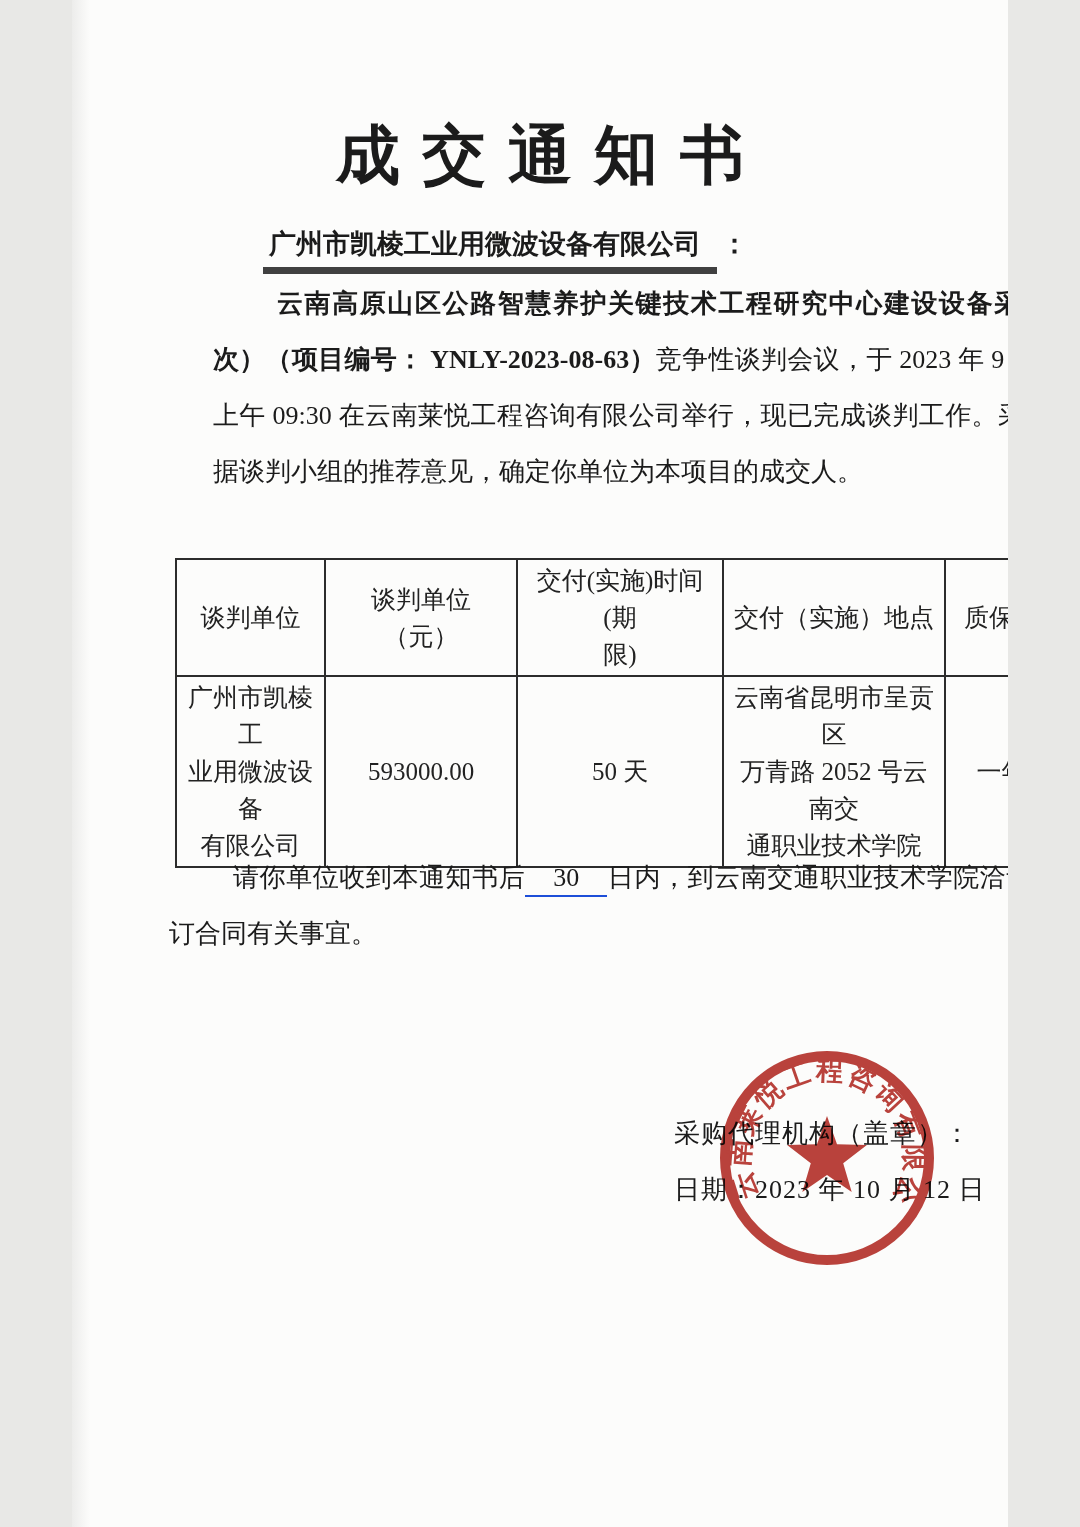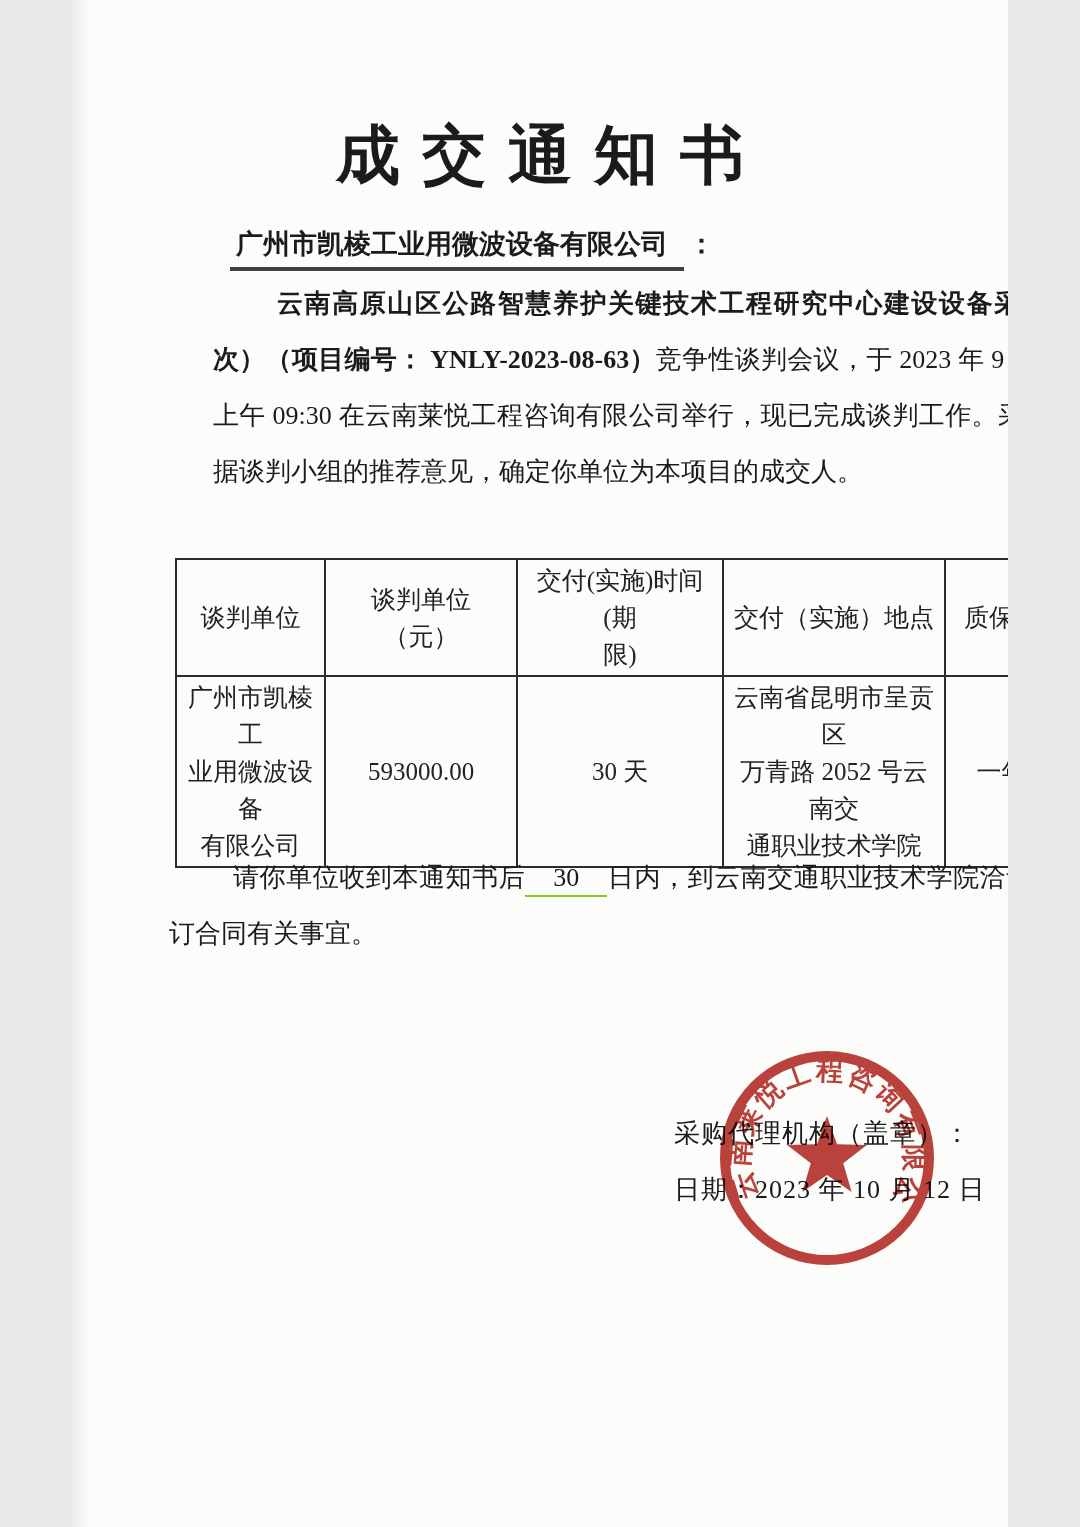--- a/index.html
+++ b/index.html
@@ -31,39 +31,40 @@
     white-space: nowrap;
   }
   .addressee {
     position: absolute;
     top: 226px; left: 158px;
     font-size: 27px;
     font-weight: bold;
     white-space: nowrap;
   }
   .addressee .company {
-    border-bottom: 4px solid #404040;
+    border-bottom: 7px solid #404040;
     padding: 0 16px 5px 6px;
     display: inline-block;
+    margin-left: 33px;
   }
   .addressee .colon { margin-left: 4px; }
   .para {
     position: absolute;
     left: 97px; width: 890px;
     font-size: 26px;
     line-height: 56px;
     text-align: justify;
     text-justify: inter-character;
   }
   .para1 { top: 276px; text-indent: 64px; margin-left: 44px; }
   .para1 .lead-bold { font-weight: bold; }
   .para2 { top: 850px; text-indent: 64px; }
   .para2 .days {
     display: inline-block;
-    border-bottom: 2px solid #84cc16;
+    border-bottom: 2px solid #1d4ed8;
     padding: 0 28px 2px 28px;
     text-indent: 0;
     line-height: 30px;
   }
   table.award {
     position: absolute;
     top: 558px; left: 103px;
     border-collapse: collapse;
     table-layout: fixed;
     width: 882px;
@@ -142,21 +143,21 @@
         <th>交付（实施）地点</th>
         <th>质保期</th>
       </tr>
     </thead>
     <tbody>
       <tr>
         <td>广州市凯棱工
 业用微波设备
 有限公司</td>
         <td>593000.00</td>
-        <td>30 天</td>
+        <td>50 天</td>
         <td>云南省昆明市呈贡区
 万青路 2052 号云南交
 通职业技术学院</td>
         <td>一年</td>
       </tr>
     </tbody>
   </table>
 
   <div class="para para2">
     <span>请你单位收到本通知书后</span><span class="days">30</span><span>日内，到云南交通职业技术学院洽谈签订合同有关事宜。</span>

